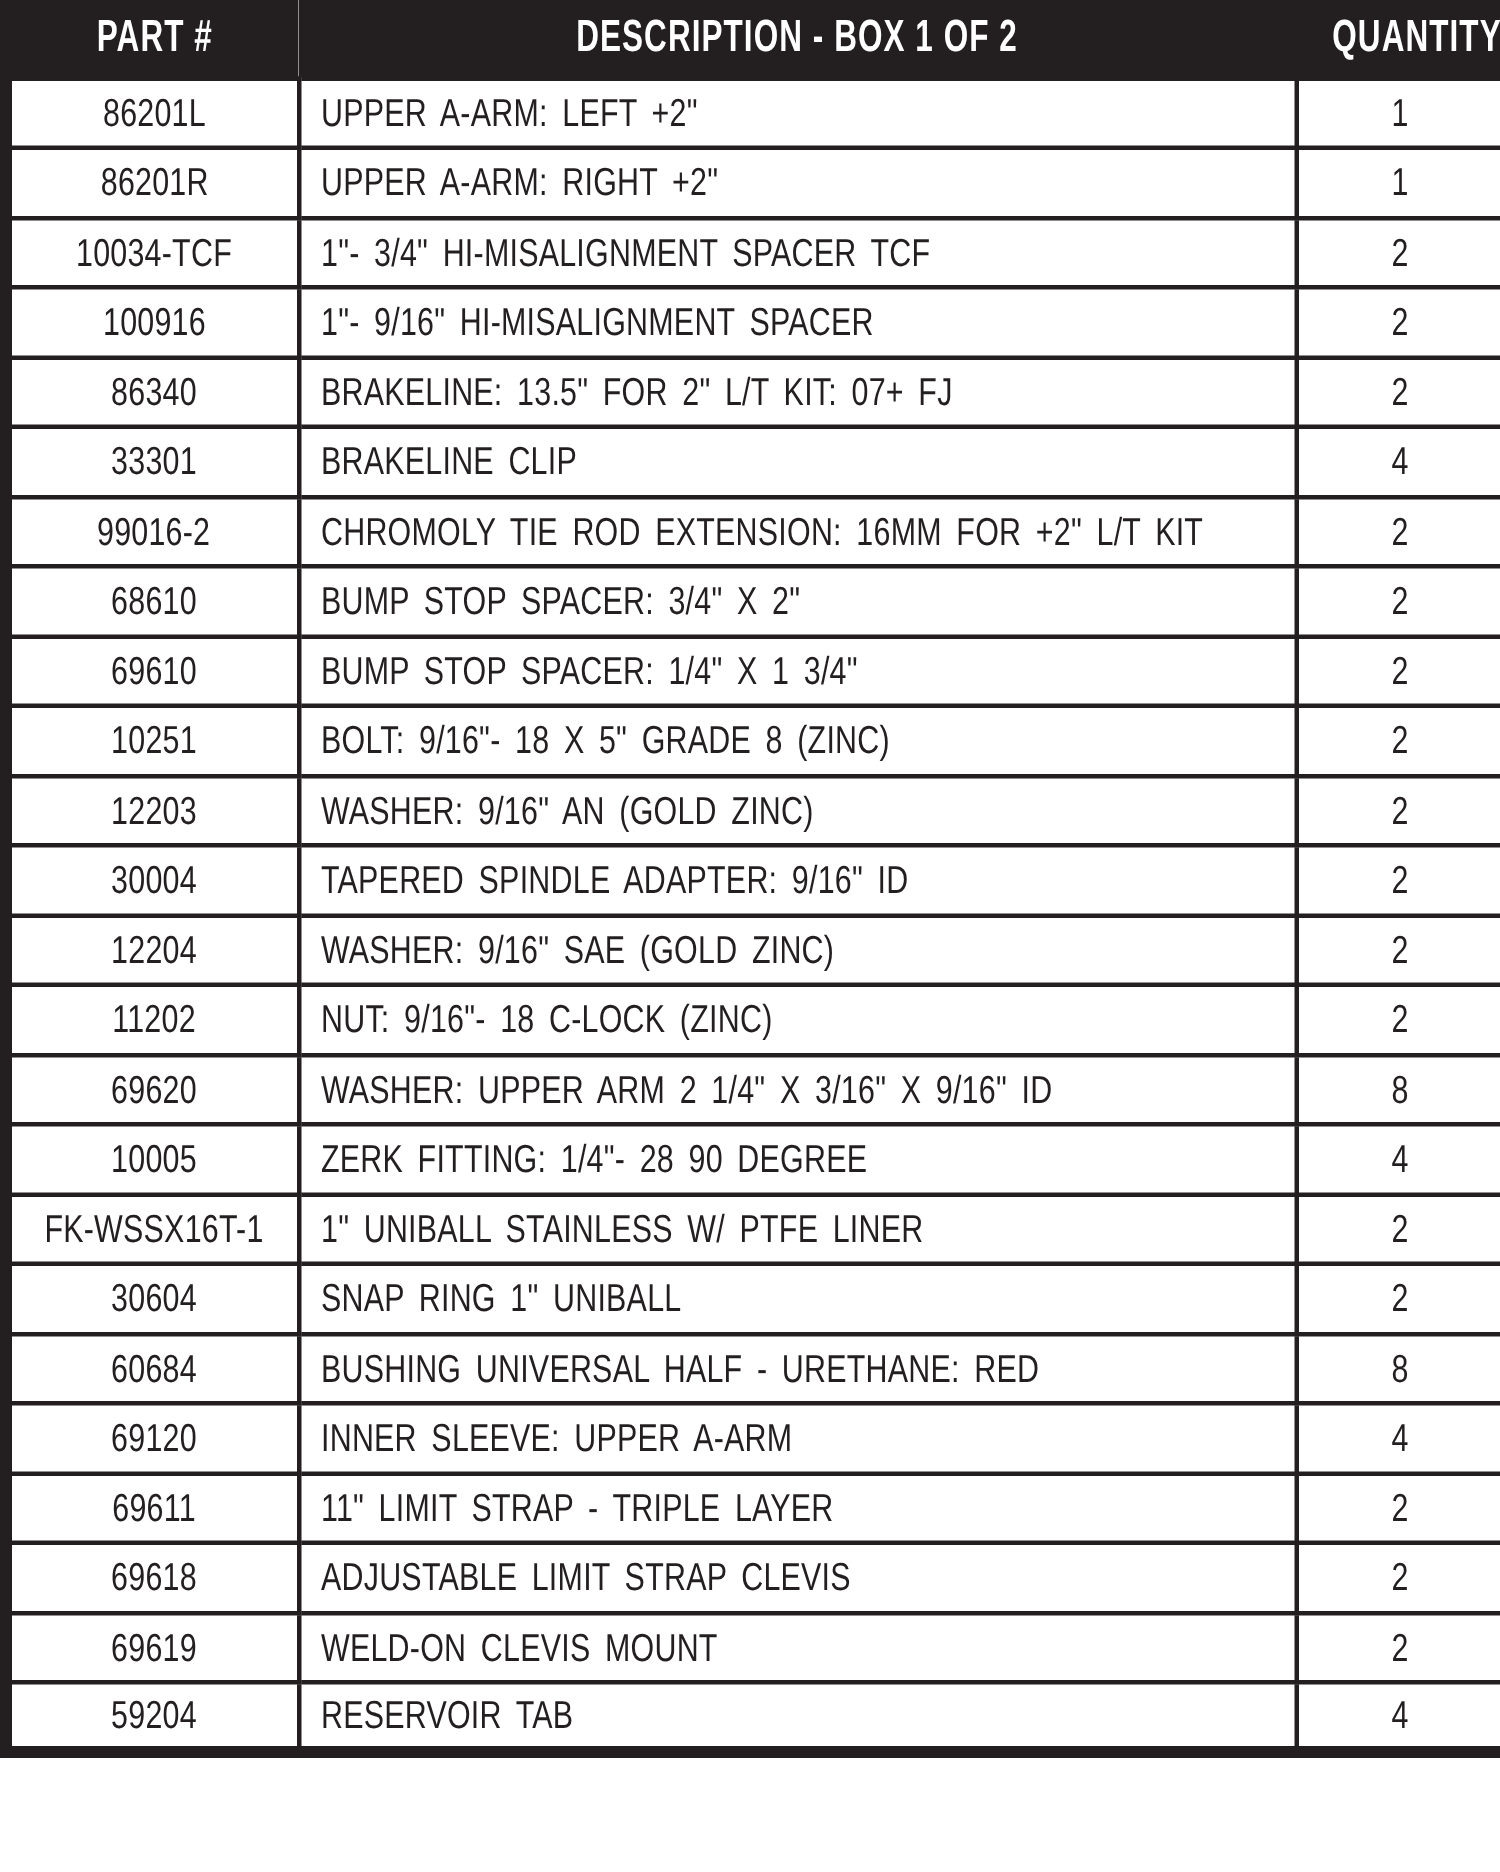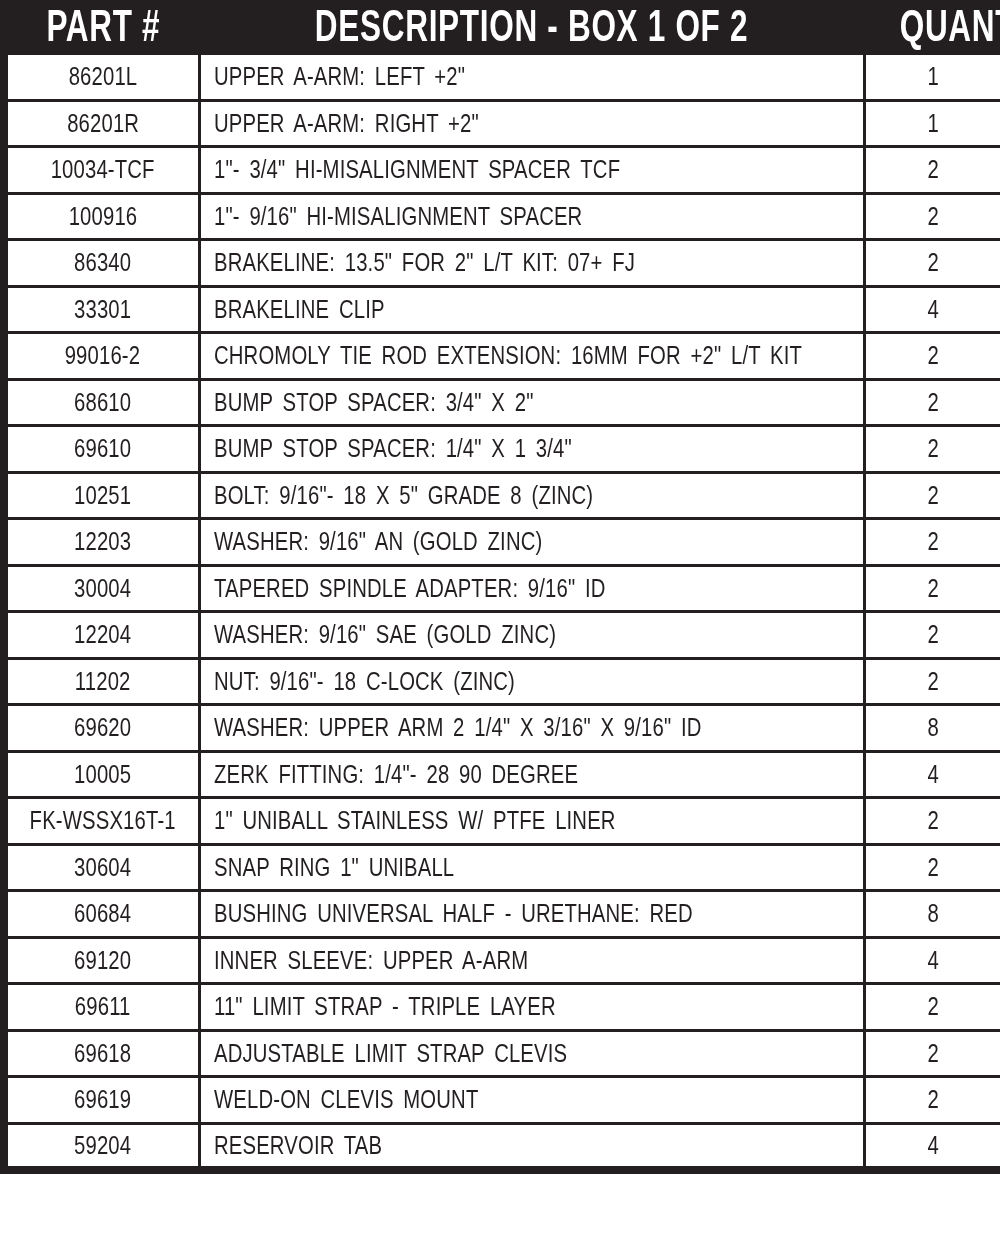--- a/index.html
+++ b/index.html
@@ -29,21 +29,21 @@
   col.c-part { width: 195px; }
   col.c-desc { width: 665px; }
   col.c-qty  { width: 140px; }
 
   thead th {
     background: var(--ink);
     color: #ffffff;
     height: 52px;
     padding: 0;
     border: 0;
-    font-size: 45px;
+    font-size: 30px;
     font-weight: bold;
     vertical-align: middle;
     text-align: center;
     overflow: hidden;
   }
   thead th .condense {
     display: inline-block;
     transform: scaleX(0.70);
     transform-origin: center center;
     letter-spacing: 1px;

